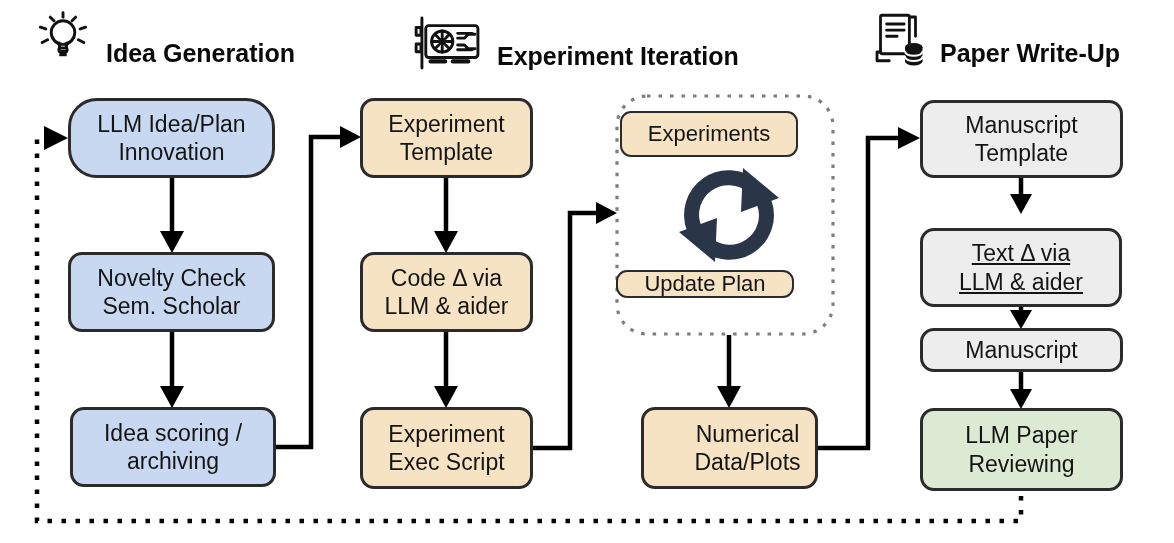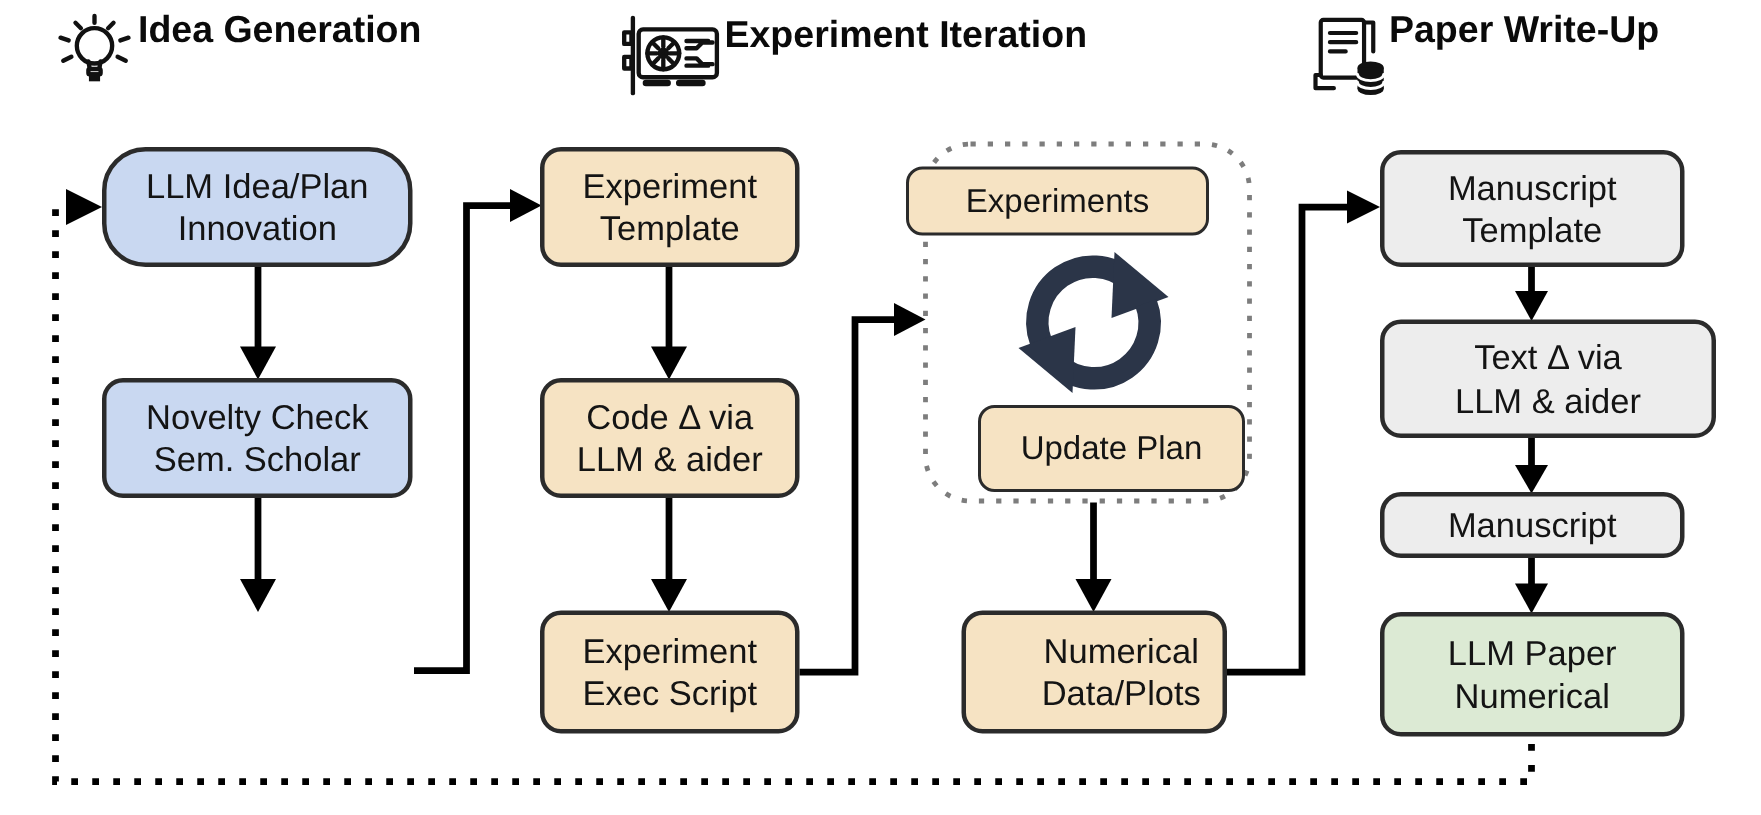--- a/index.html
+++ b/index.html
@@ -14,21 +14,21 @@
     display:flex;align-items:center;justify-content:center;
     text-align:center;white-space:pre-line;
     font-size:23px;line-height:1.22;color:#141414;
   }
   .blue{background:#c9d8f1;}
   .tan{background:#f6e3c3;}
   .gray{background:#ededed;}
   .green{background:#dcead4;}
   .small{border-radius:11px;border-width:2.5px;font-size:22px;}
   .header{
-    position:absolute;display:flex;align-items:flex-start;gap:0;
+    position:absolute;display:flex;align-items:flex-end;gap:14px;
     font-weight:700;font-size:25px;color:#0a0a0a;height:62px;
   }
   .icon{display:flex;align-items:center;justify-content:center;}
 </style>
 </head>
 <body>
 
 <div class="canvas">
 
   <svg class="overlay" viewBox="0 0 1174 543">
@@ -123,49 +123,51 @@
         <path d="M40,47.5 a10,4.8 0 0 0 20,0 M40,53.5 a10,4.8 0 0 0 20,0" stroke="#fff" stroke-width="2.2"></path>
       </svg>
     </span>
     <span>Paper Write-Up</span>
   </div>
 
   <div class="node blue" style="left:68px;top:98px;width:207px;height:80px;border-radius:29px;">LLM Idea/Plan
 Innovation</div>
   <div class="node blue" style="left:68px;top:252px;width:207px;height:80px;">Novelty Check
 Sem. Scholar</div>
+  <div class="node blue" style="left:70px;top:407px;width:206px;height:80px;">Idea scoring /
+archiving</div>
 
   <div class="node tan" style="left:360px;top:98px;width:173px;height:80px;">Experiment
 Template</div>
   <div class="node tan" style="left:360px;top:252px;width:173px;height:80px;">Code Δ via
 LLM &amp; aider</div>
   <div class="node tan" style="left:360px;top:407px;width:173px;height:82px;">Experiment
 Exec Script</div>
 
-  <div class="node tan small" style="left:604px;top:111px;width:202px;height:46px;">Experiments</div>
+  <div class="node tan small" style="left:620px;top:111px;width:178px;height:46px;">Experiments</div>
 
   <span class="icon" style="position:absolute;left:677px;top:167px;">
     <svg width="104" height="96" viewBox="-52 -48 104 96">
       <g>
         <path d="M -35 13 A 37 37 0 0 1 24 -28" stroke="#2b3548" stroke-width="15" fill="none"></path>
         <polygon points="14,-47 50,-17 12,-3" fill="#2b3548"></polygon>
       </g>
       <g transform="rotate(180)">
         <path d="M -35 13 A 37 37 0 0 1 24 -28" stroke="#2b3548" stroke-width="15" fill="none"></path>
         <polygon points="14,-47 50,-17 12,-3" fill="#2b3548"></polygon>
       </g>
     </svg>
   </span>
 
-  <div class="node tan small" style="left:652px;top:270px;width:178px;height:58px;">Update Plan</div>
+  <div class="node tan small" style="left:616px;top:270px;width:178px;height:28px;">Update Plan</div>
 
   <div class="node tan" style="left:641px;top:407px;width:177px;height:82px;padding-left:36px;">Numerical
 Data/Plots</div>
 
   <div class="node gray" style="left:920px;top:100px;width:203px;height:78px;">Manuscript
 Template</div>
-  <div class="node gray" style="left:920px;top:213px;width:224px;height:79px;">Text Δ via
+  <div class="node gray" style="left:920px;top:228px;width:202px;height:79px;text-decoration:underline;">Text Δ via
 LLM &amp; aider</div>
   <div class="node gray" style="left:920px;top:328px;width:203px;height:44px;">Manuscript</div>
   <div class="node green" style="left:920px;top:408px;width:203px;height:83px;">LLM Paper
-Numerical</div>
+Reviewing</div>
 
 </div>
 
 </body></html>

